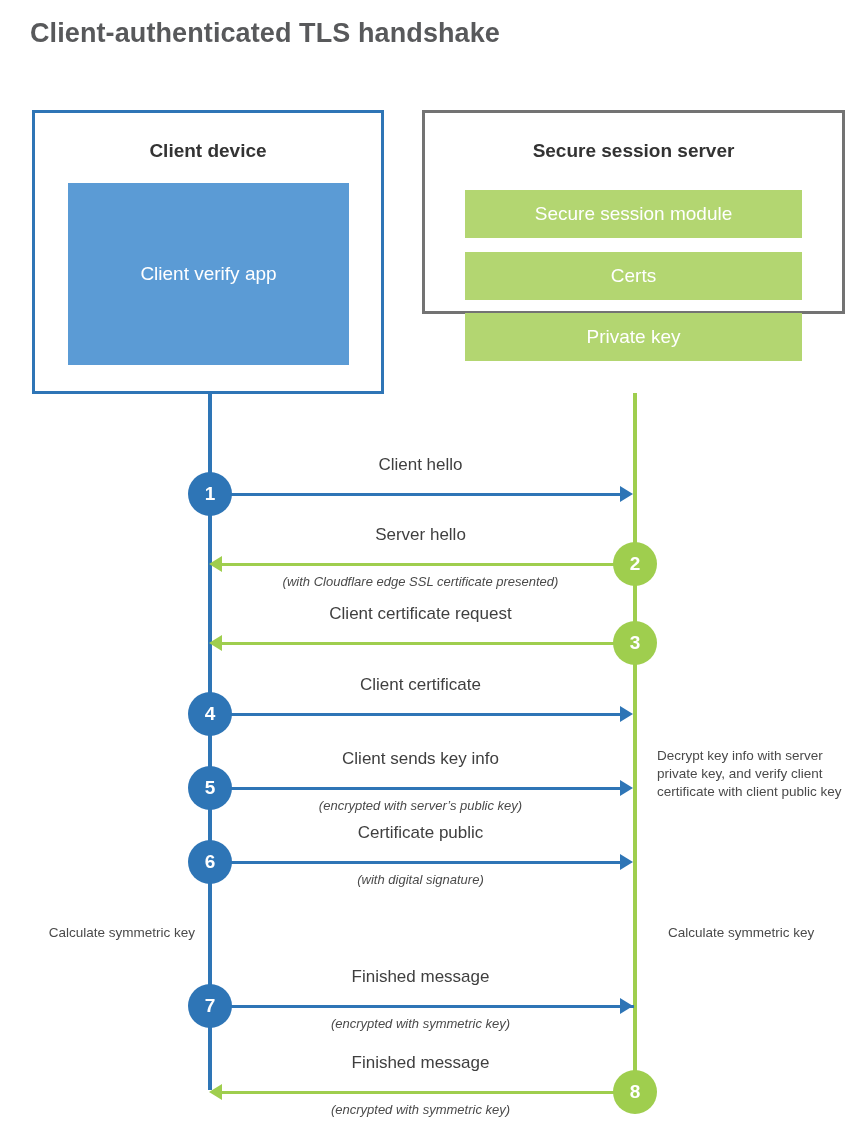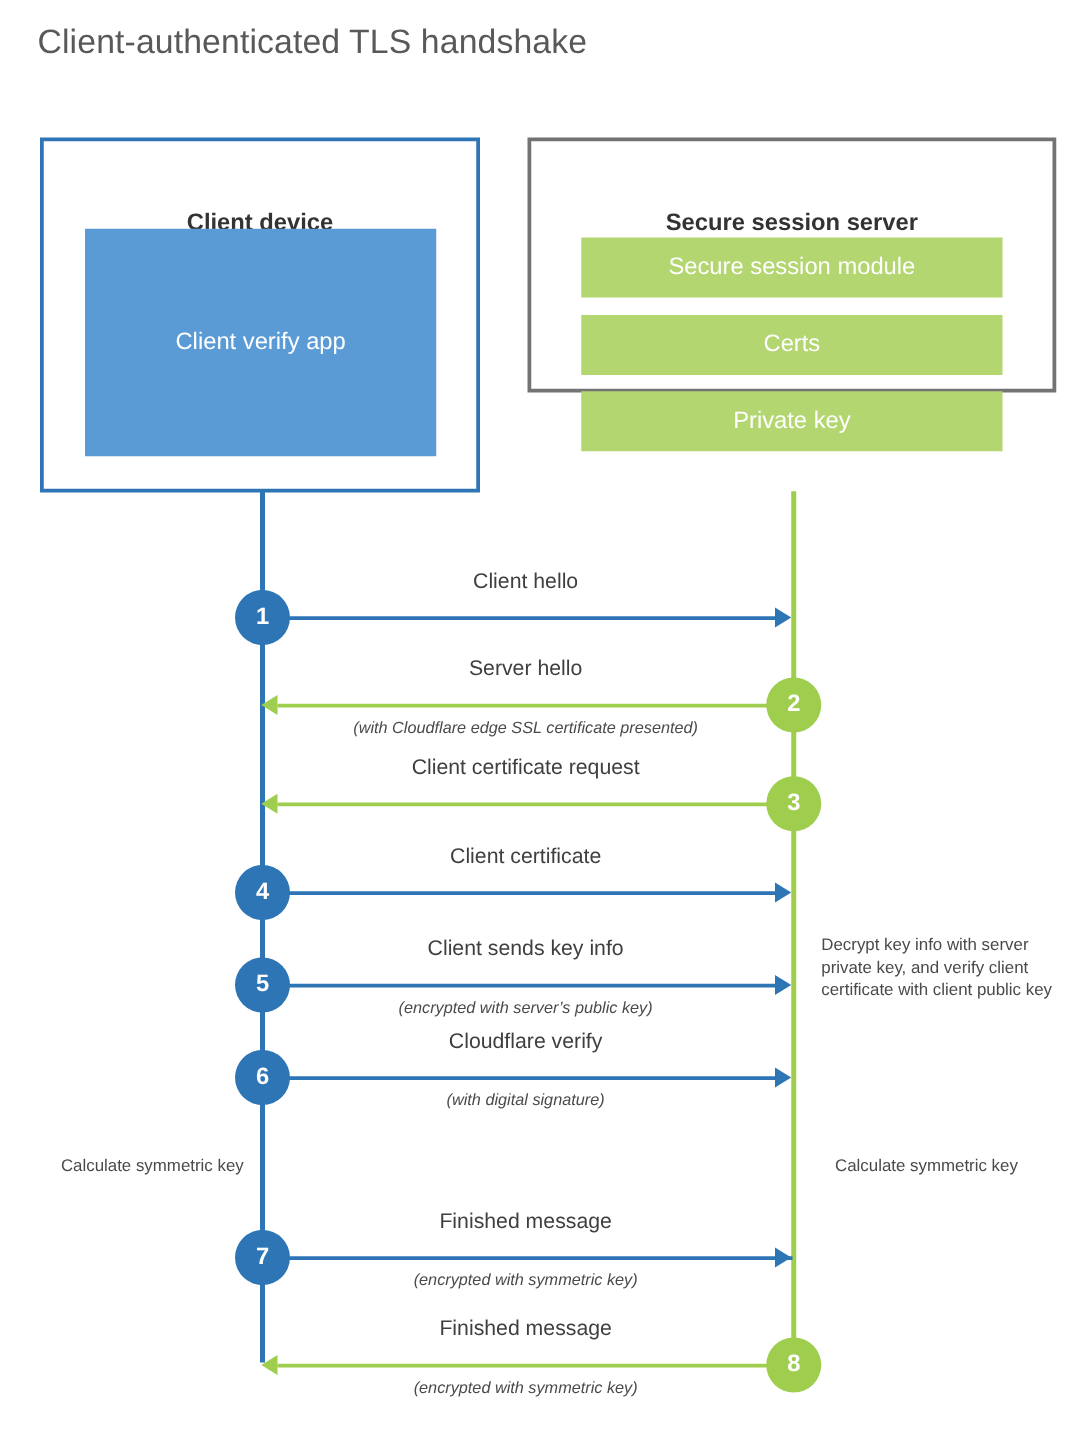--- a/index.html
+++ b/index.html
@@ -14,21 +14,21 @@
     font-family: "Liberation Sans", sans-serif;
     color: #3b3b3b;
     overflow: hidden;
   }
 
   #diagram-title {
     position: absolute;
     left: 30px;
     top: 18px;
     font-size: 27px;
-    font-weight: 400;
+    font-weight: 700;
     color: #58595b;
     letter-spacing: 0.1px;
     white-space: nowrap;
   }
 
   
   .party-box {
     position: absolute;
     background: #ffffff;
     box-sizing: border-box;
@@ -49,21 +49,20 @@
   }
   .party-title {
     position: absolute;
     left: 0;
     right: 0;
     top: 27px;
     text-align: center;
     font-size: 19px;
     font-weight: bold;
     color: #333333;
-    margin-top: 28px;
   }
 
   #client-network-app {
     position: absolute;
     left: 33px;
     top: 70px;
     width: 281px;
     height: 182px;
     background: #5b9bd5;
     color: #ffffff;
@@ -254,21 +253,21 @@
 
 <div class="msg-row" style="top:788px;">
   <div class="msg-label">Client sends key info</div>
   <div class="msg-line blue" style="left:210px; width:412px;"></div>
   <div class="arrow-head right blue" style="left:620px;"></div>
   <div class="msg-sublabel">(encrypted with server’s public key)</div>
   <div class="step-circle blue">5</div>
 </div>
 
 <div class="msg-row" style="top:862px;">
-  <div class="msg-label">Cloudflare verify</div>
+  <div class="msg-label">Certificate public</div>
   <div class="msg-line blue" style="left:210px; width:412px;"></div>
   <div class="arrow-head right blue" style="left:620px;"></div>
   <div class="msg-sublabel">(with digital signature)</div>
   <div class="step-circle blue">6</div>
 </div>
 
 <div class="msg-row" style="top:1006px;">
   <div class="msg-label">Finished message</div>
   <div class="msg-line blue" style="left:210px; width:424px;"></div>
   <div class="arrow-head right blue" style="left:620px;"></div>

